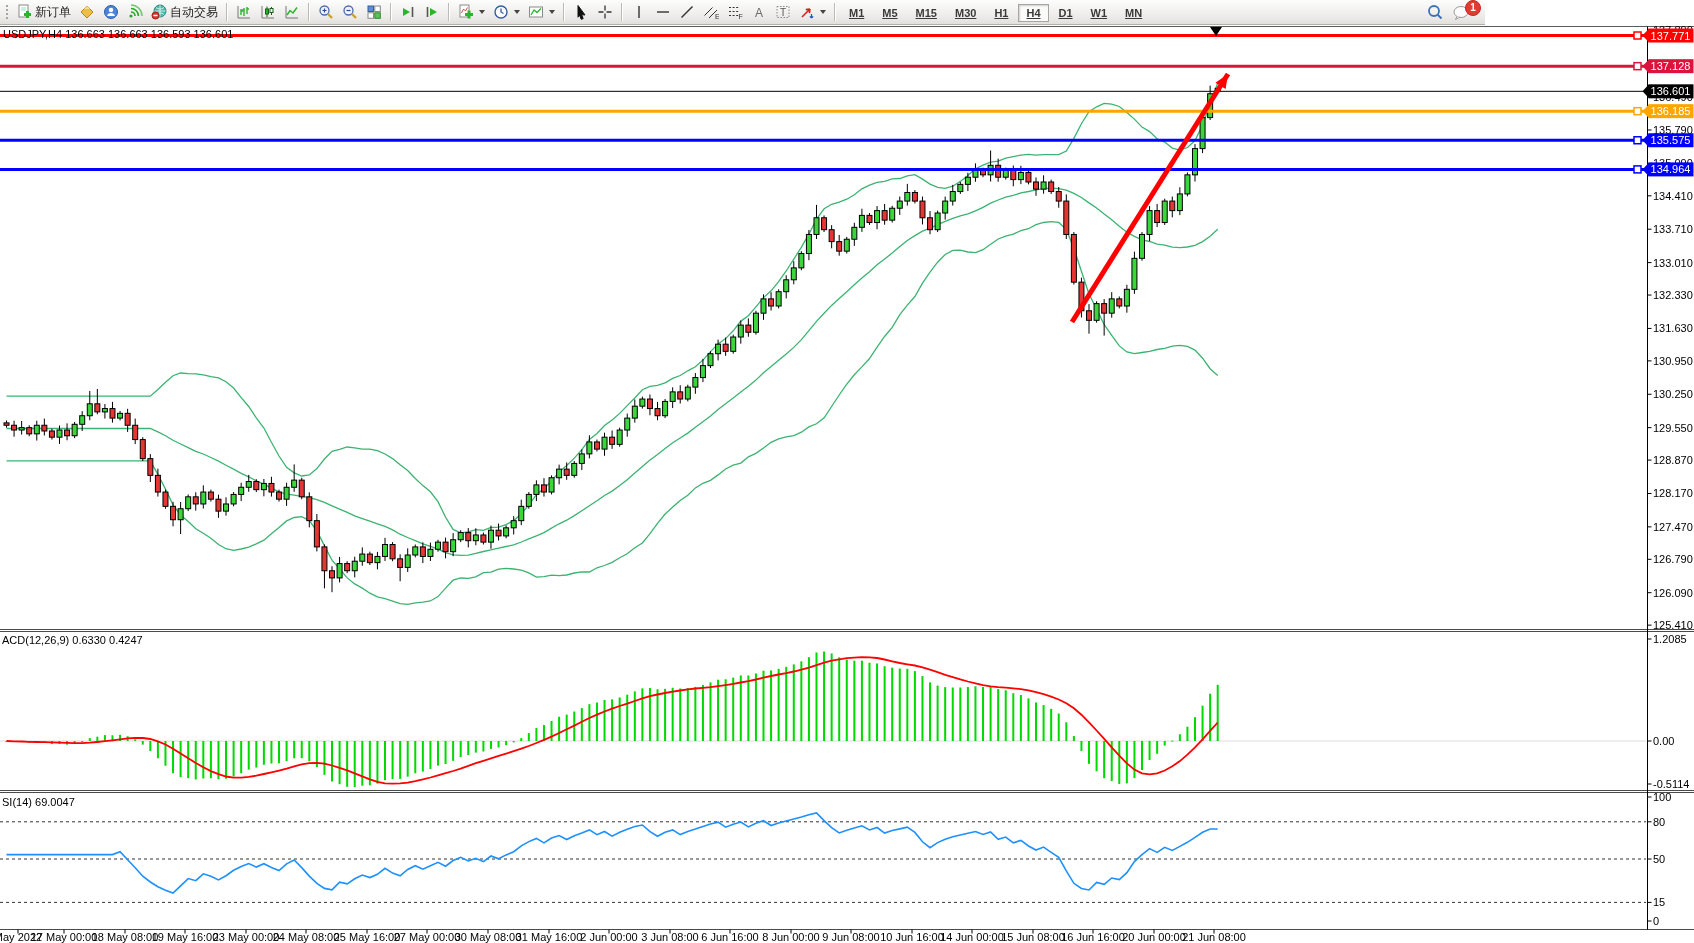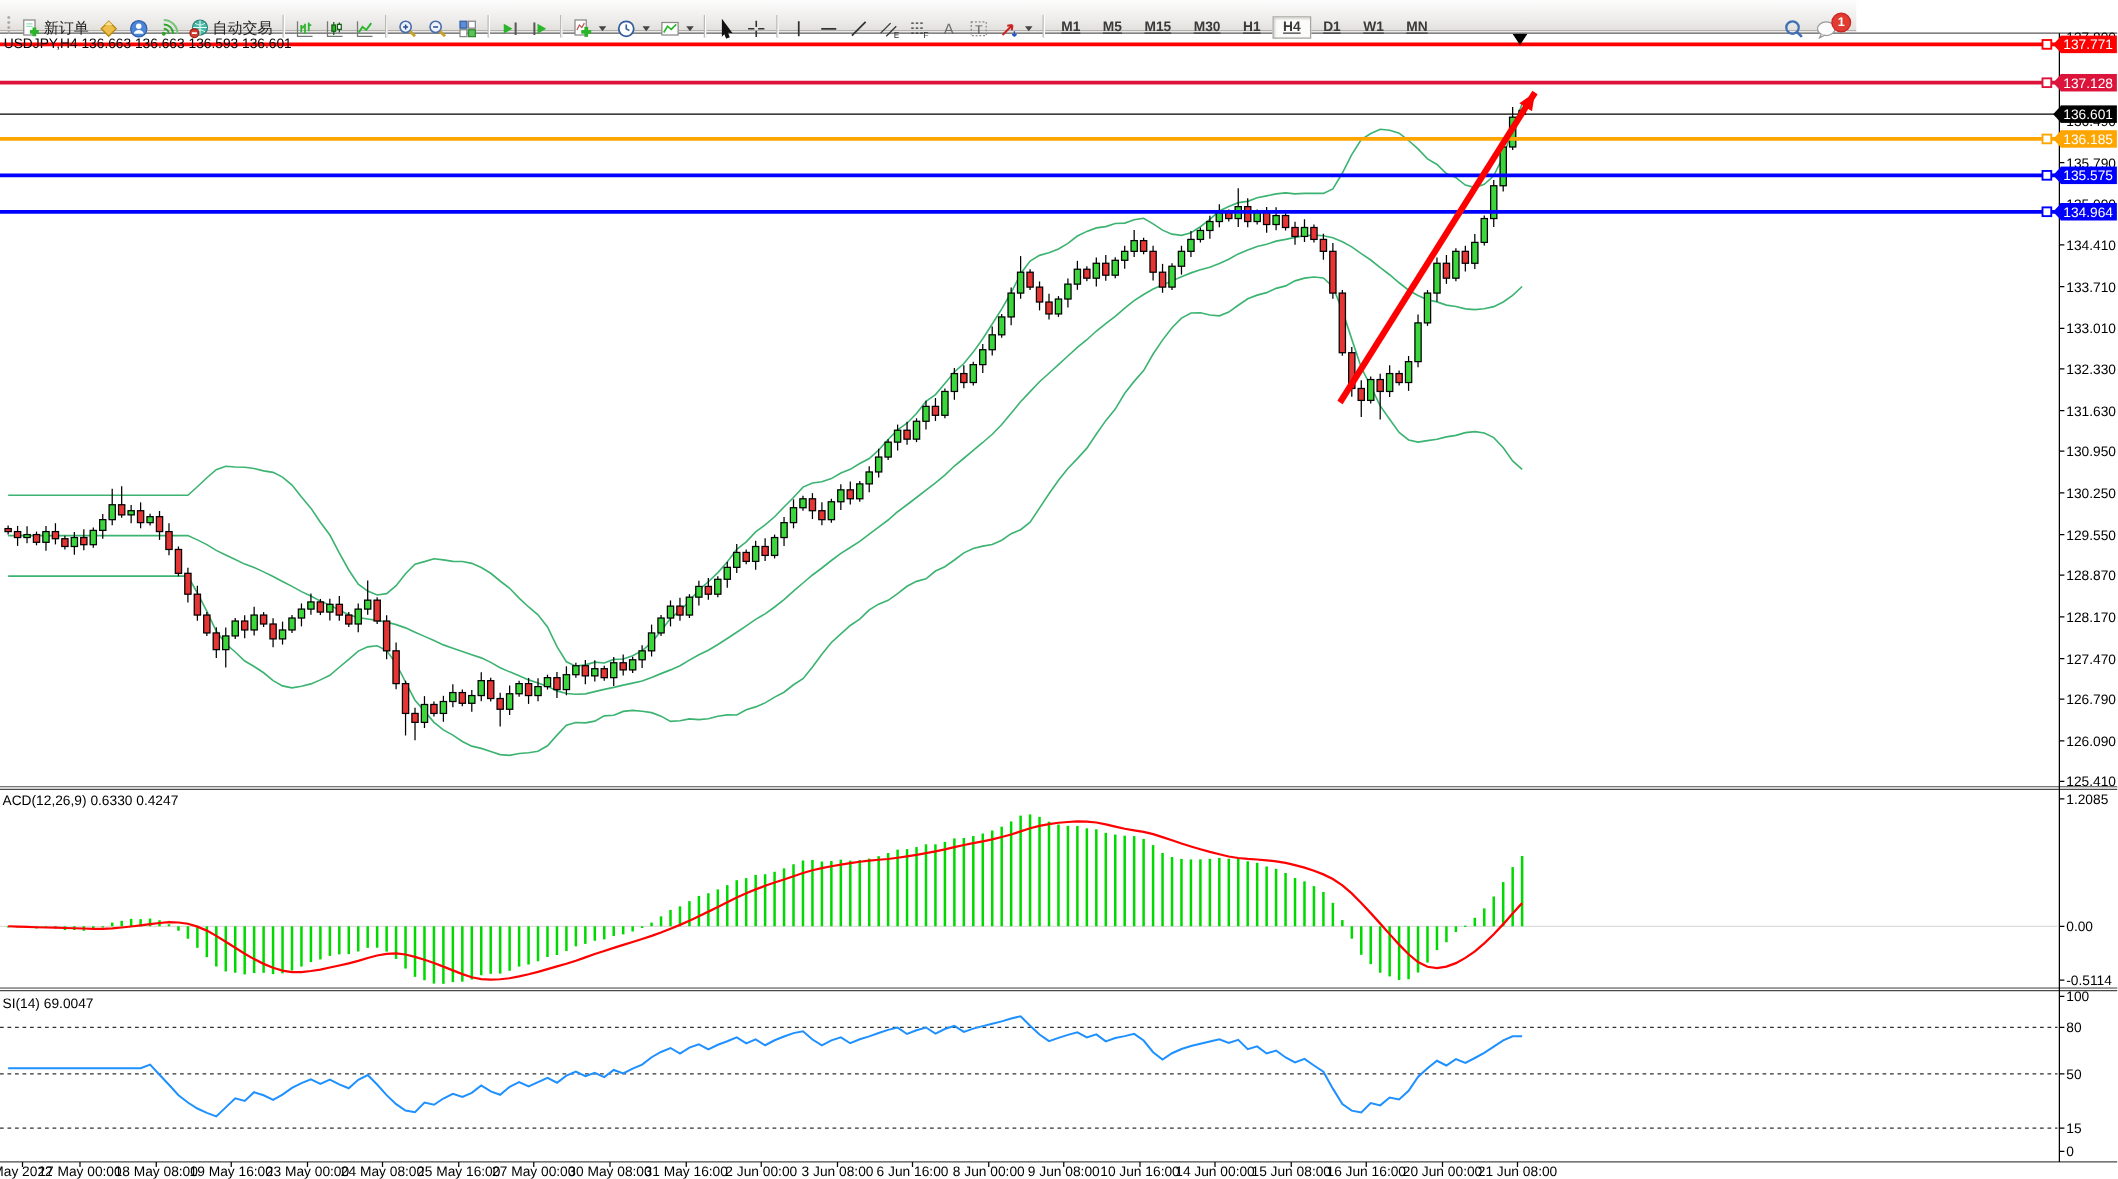--- a/index.html
+++ b/index.html
@@ -1,20 +1,20 @@
 <!DOCTYPE html>
 <html><head>
 <meta charset="utf-8">
 <style>
   html,body{margin:0;padding:0;width:1694px;height:943px;overflow:hidden;background:#fff;
     font-family:"Liberation Sans",sans-serif;}
   #stage{position:relative;width:1694px;height:943px;}
   #chart-svg{position:absolute;left:0;top:0;}
   .toolbar{position:absolute;left:0;top:0;width:1485px;height:25px;box-sizing:border-box;
-    display:flex;padding:12px 2px;
+    display:flex;align-items:center;padding:12px 2px;
     background:linear-gradient(#fdfdfd,#ecebe9 70%,#e2e0dd);border-bottom:1px solid #b3b0ab;z-index:5;}
   .tbtn{display:inline-flex;align-items:center;gap:3px;background:transparent;border:1px solid transparent;
     padding:1px 2px;margin:0 1px;height:21px;box-sizing:border-box;font-family:"Liberation Sans",sans-serif;}
   .tbtn .lbl{font-size:12px;color:#222;white-space:nowrap;}
   .sep{width:1px;height:18px;background:#bdbab5;border-right:1px solid #fff;margin:0 4px;}
   .grip{width:4px;height:16px;margin:0 3px;background-image:radial-gradient(#a9a6a1 1px,transparent 1.2px);
     background-size:4px 4px;}
   .caret{width:0;height:0;border-left:3px solid transparent;border-right:3px solid transparent;
     border-top:4px solid #444;margin-left:2px;}
   .tf{font-size:11px;font-weight:bold;color:#3a3a3a;padding:2px 7px;margin:0 1px;border:1px solid transparent;

